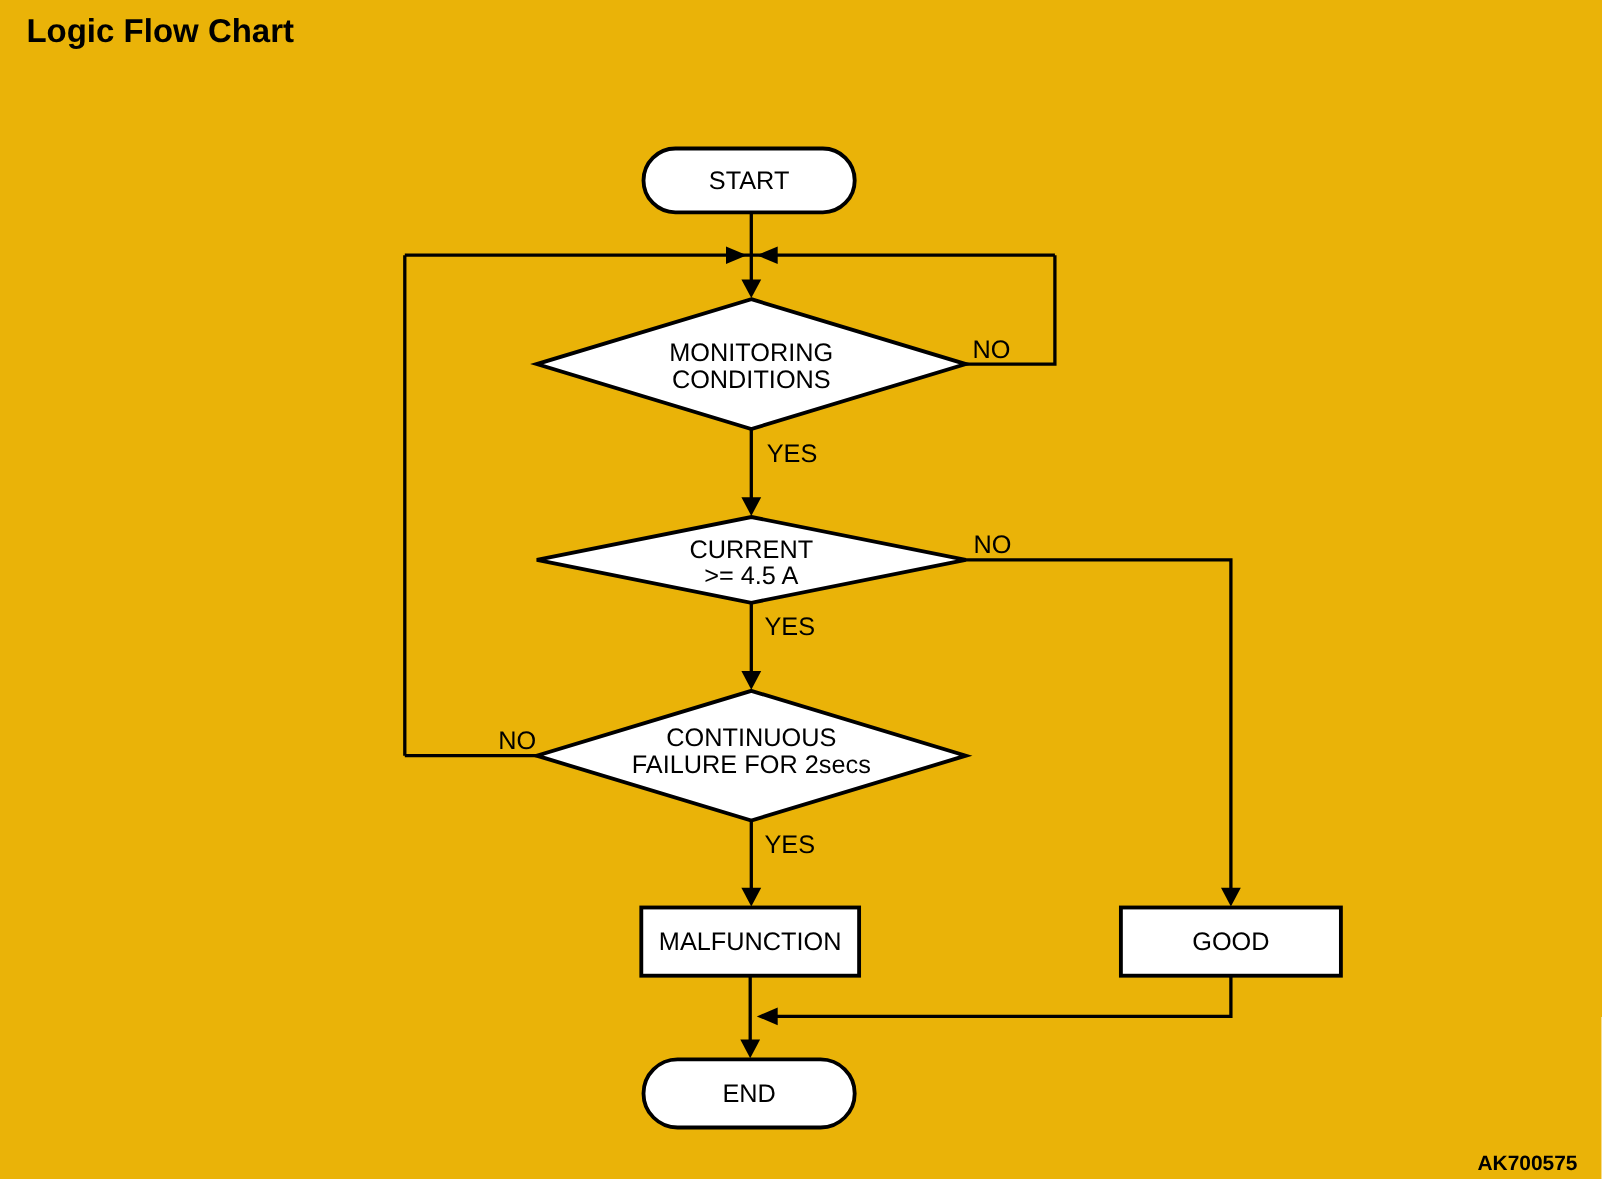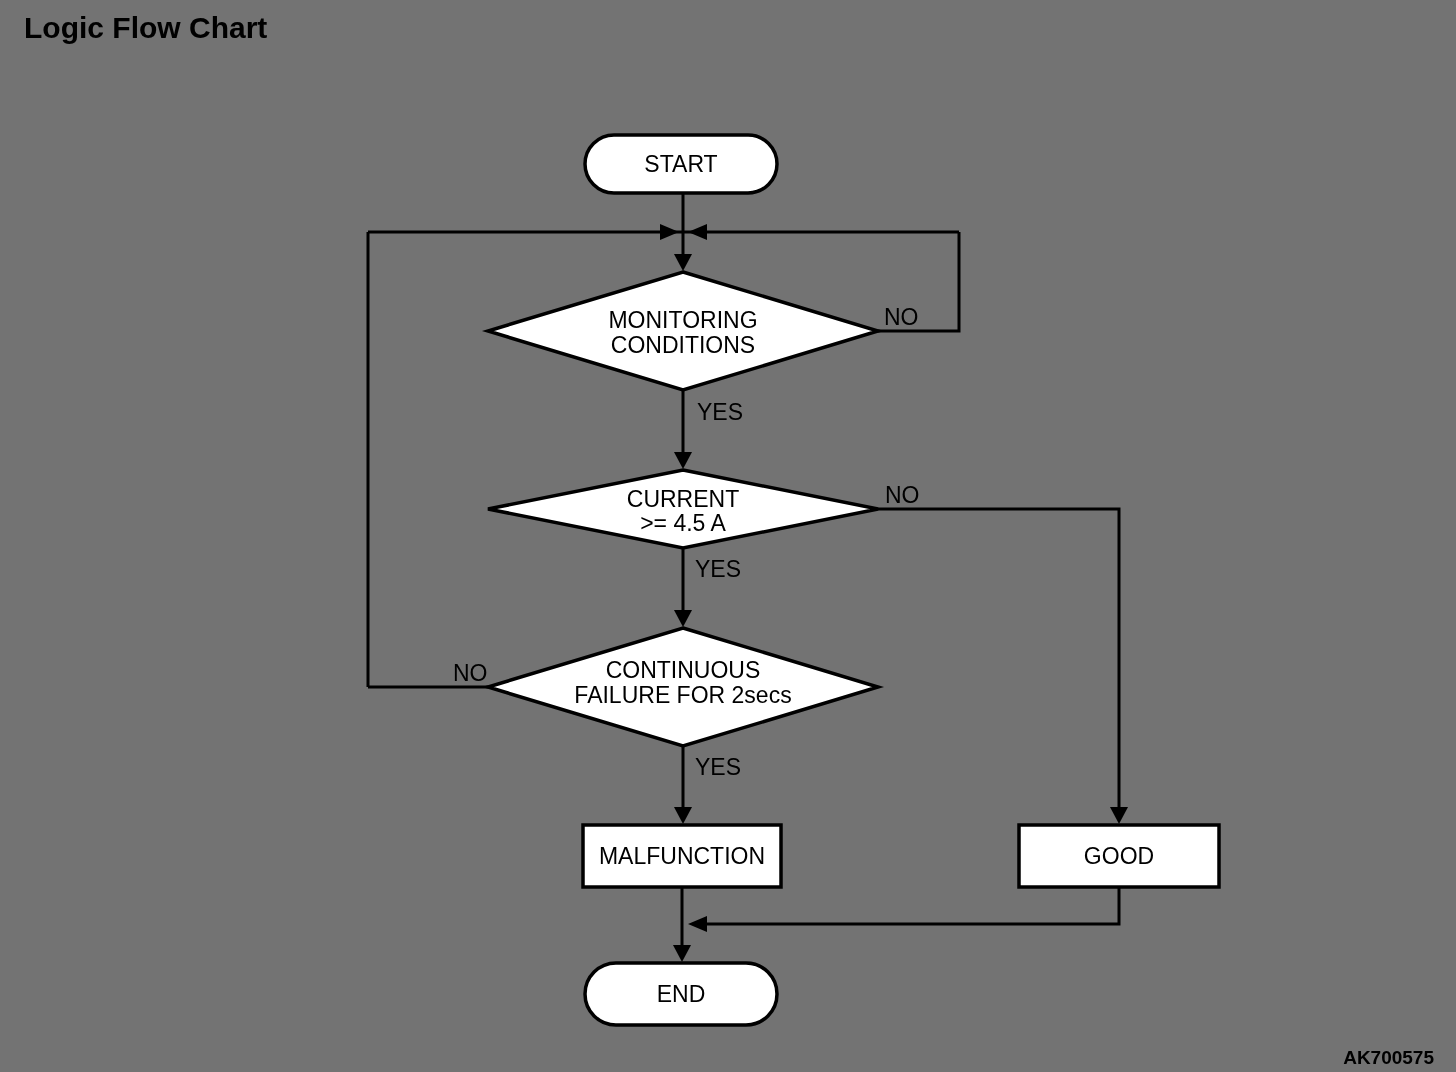--- a/index.html
+++ b/index.html
@@ -4,21 +4,21 @@
 <style>
   html, body {
     margin: 0;
     padding: 0;
     background: #ffffff;
   }
   .page {
     position: relative;
     width: 1456px;
     height: 1072px;
-    background: #737373;
+    background: #eab308;
     overflow: hidden;
   }
   svg { display: block; }
   .line {
     stroke: #000000;
     stroke-width: 3;
     fill: none;
   }
   .shape {
     stroke: #000000;

